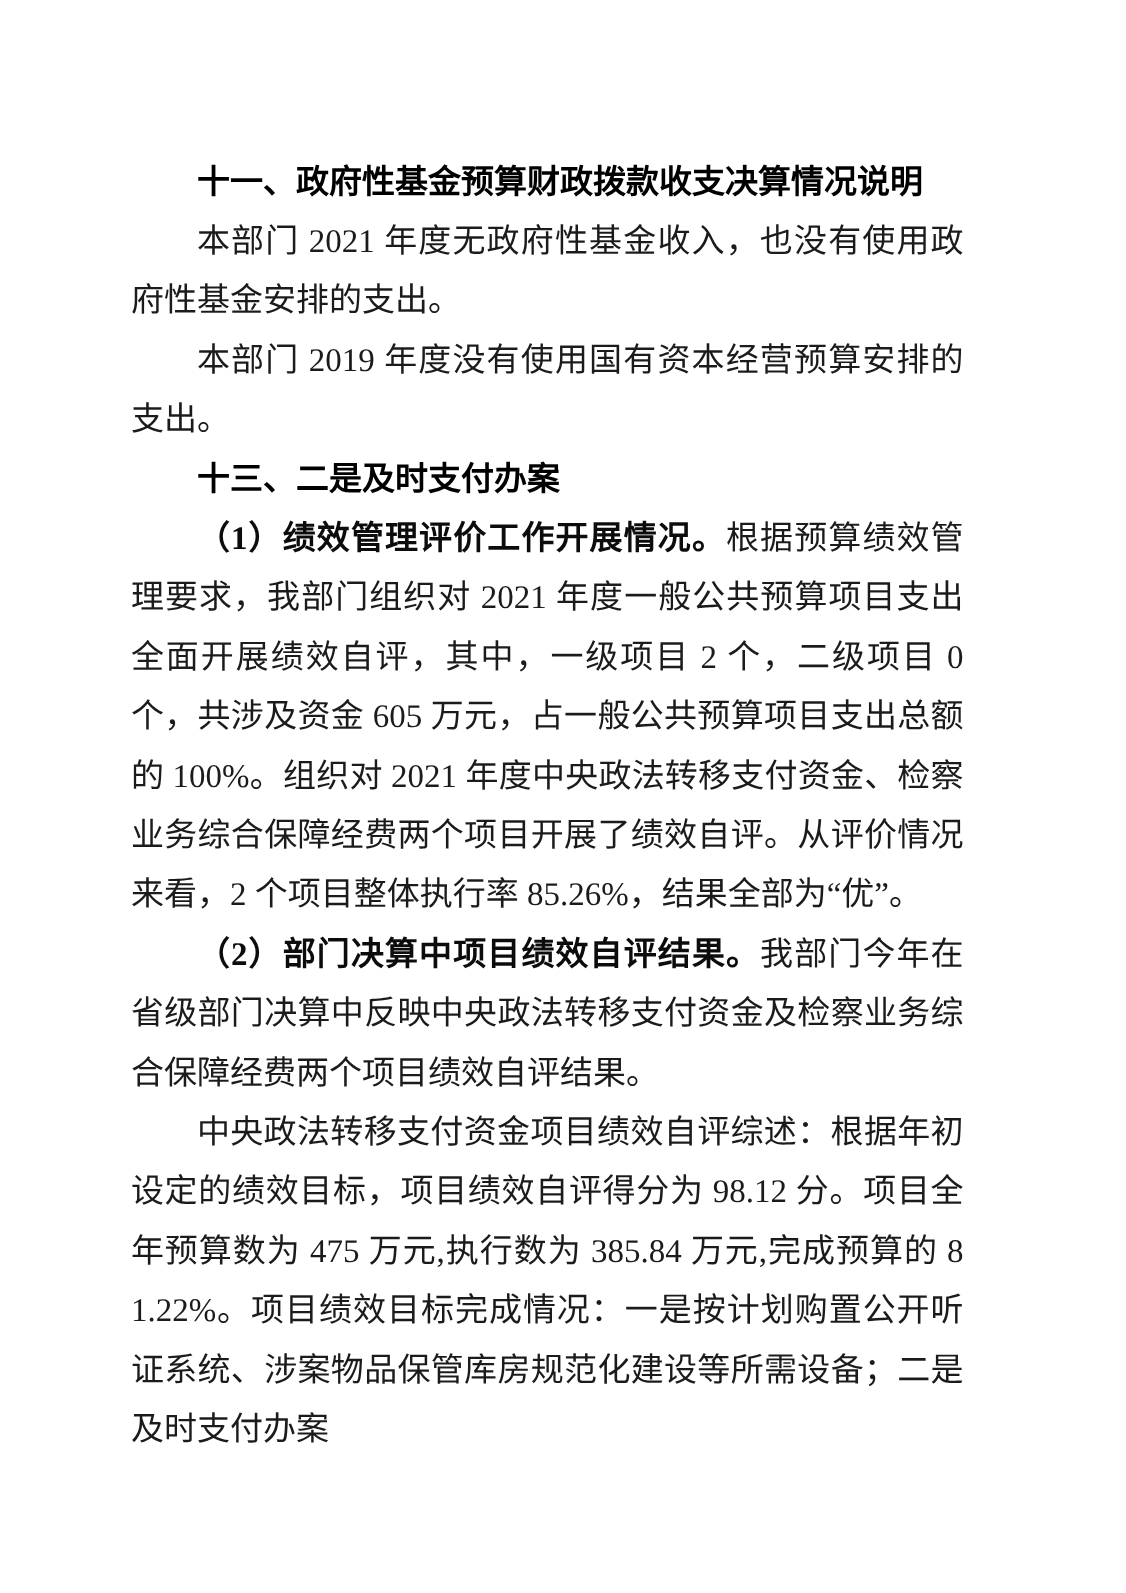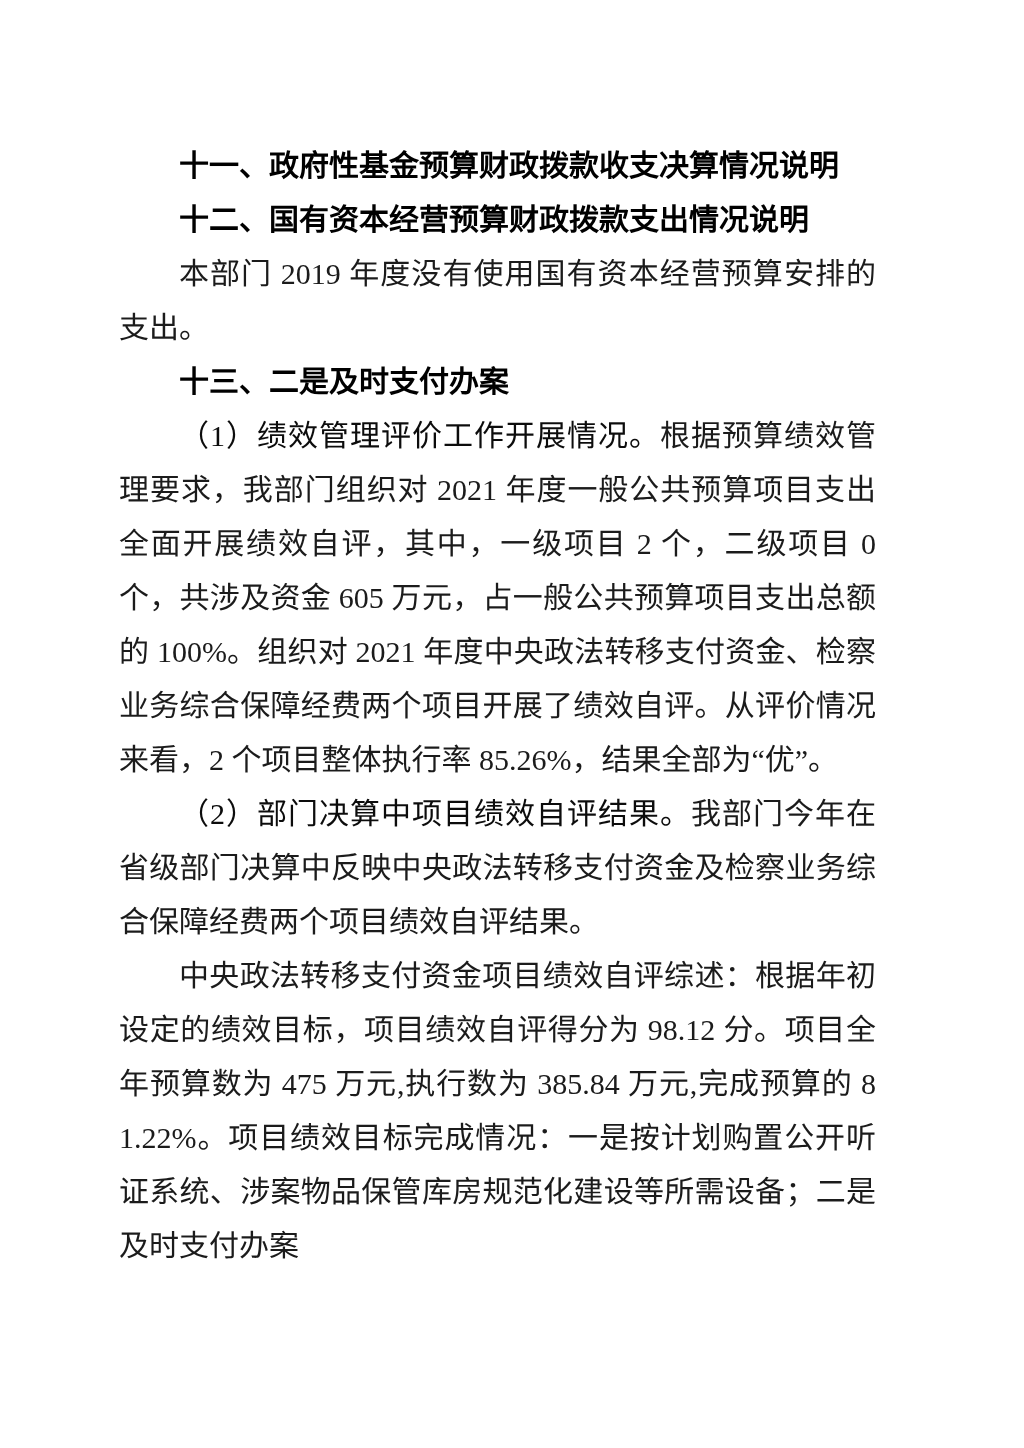--- a/index.html
+++ b/index.html
@@ -29,33 +29,33 @@
     color: #1b1b1b;
     word-break: break-all;
   }
   .doc-heading {
     font-weight: bold;
     color: #000000;
     font-family: "Liberation Sans", "DejaVu Sans", sans-serif;
     text-align: left;
   }
   .lead-bold {
-    font-weight: normal;
+    font-weight: bold;
     color: #0c0c0c;
   }
 </style>
 </head>
 <body>
 
 <div class="page">
 
   <div class="doc-block doc-heading">十一、政府性基金预算财政拨款收支决算情况说明</div>
 
+  <p class="doc-block">本部门 2021 年度无政府性基金收入，也没有使用政府性基金安排的支出。</p>
 
-  <div class="doc-block doc-heading">十二、国有资本经营预算财政拨款支出情况说明</div>
 
   <p class="doc-block">本部门 2019 年度没有使用国有资本经营预算安排的支出。</p>
 
   <div class="doc-block doc-heading">十三、二是及时支付办案</div>
 
   <p class="doc-block"><span class="lead-bold">（1）绩效管理评价工作开展情况。</span><span>根据预算绩效管理要求，我部门组织对 2021 年度一般公共预算项目支出全面开展绩效自评，其中，一级项目 2 个，二级项目 0 个，共涉及资金 605 万元，占一般公共预算项目支出总额的 100%。组织对 2021 年度中央政法转移支付资金、检察业务综合保障经费两个项目开展了绩效自评。从评价情况来看，2 个项目整体执行率 85.26%，结果全部为“优”。</span></p>
 
   <p class="doc-block"><span class="lead-bold">（2）部门决算中项目绩效自评结果。</span><span>我部门今年在省级部门决算中反映中央政法转移支付资金及检察业务综合保障经费两个项目绩效自评结果。</span></p>
 
   <p class="doc-block">中央政法转移支付资金项目绩效自评综述：根据年初设定的绩效目标，项目绩效自评得分为 98.12 分。项目全年预算数为 475 万元,执行数为 385.84 万元,完成预算的 81.22%。项目绩效目标完成情况：一是按计划购置公开听证系统、涉案物品保管库房规范化建设等所需设备；二是及时支付办案</p>

